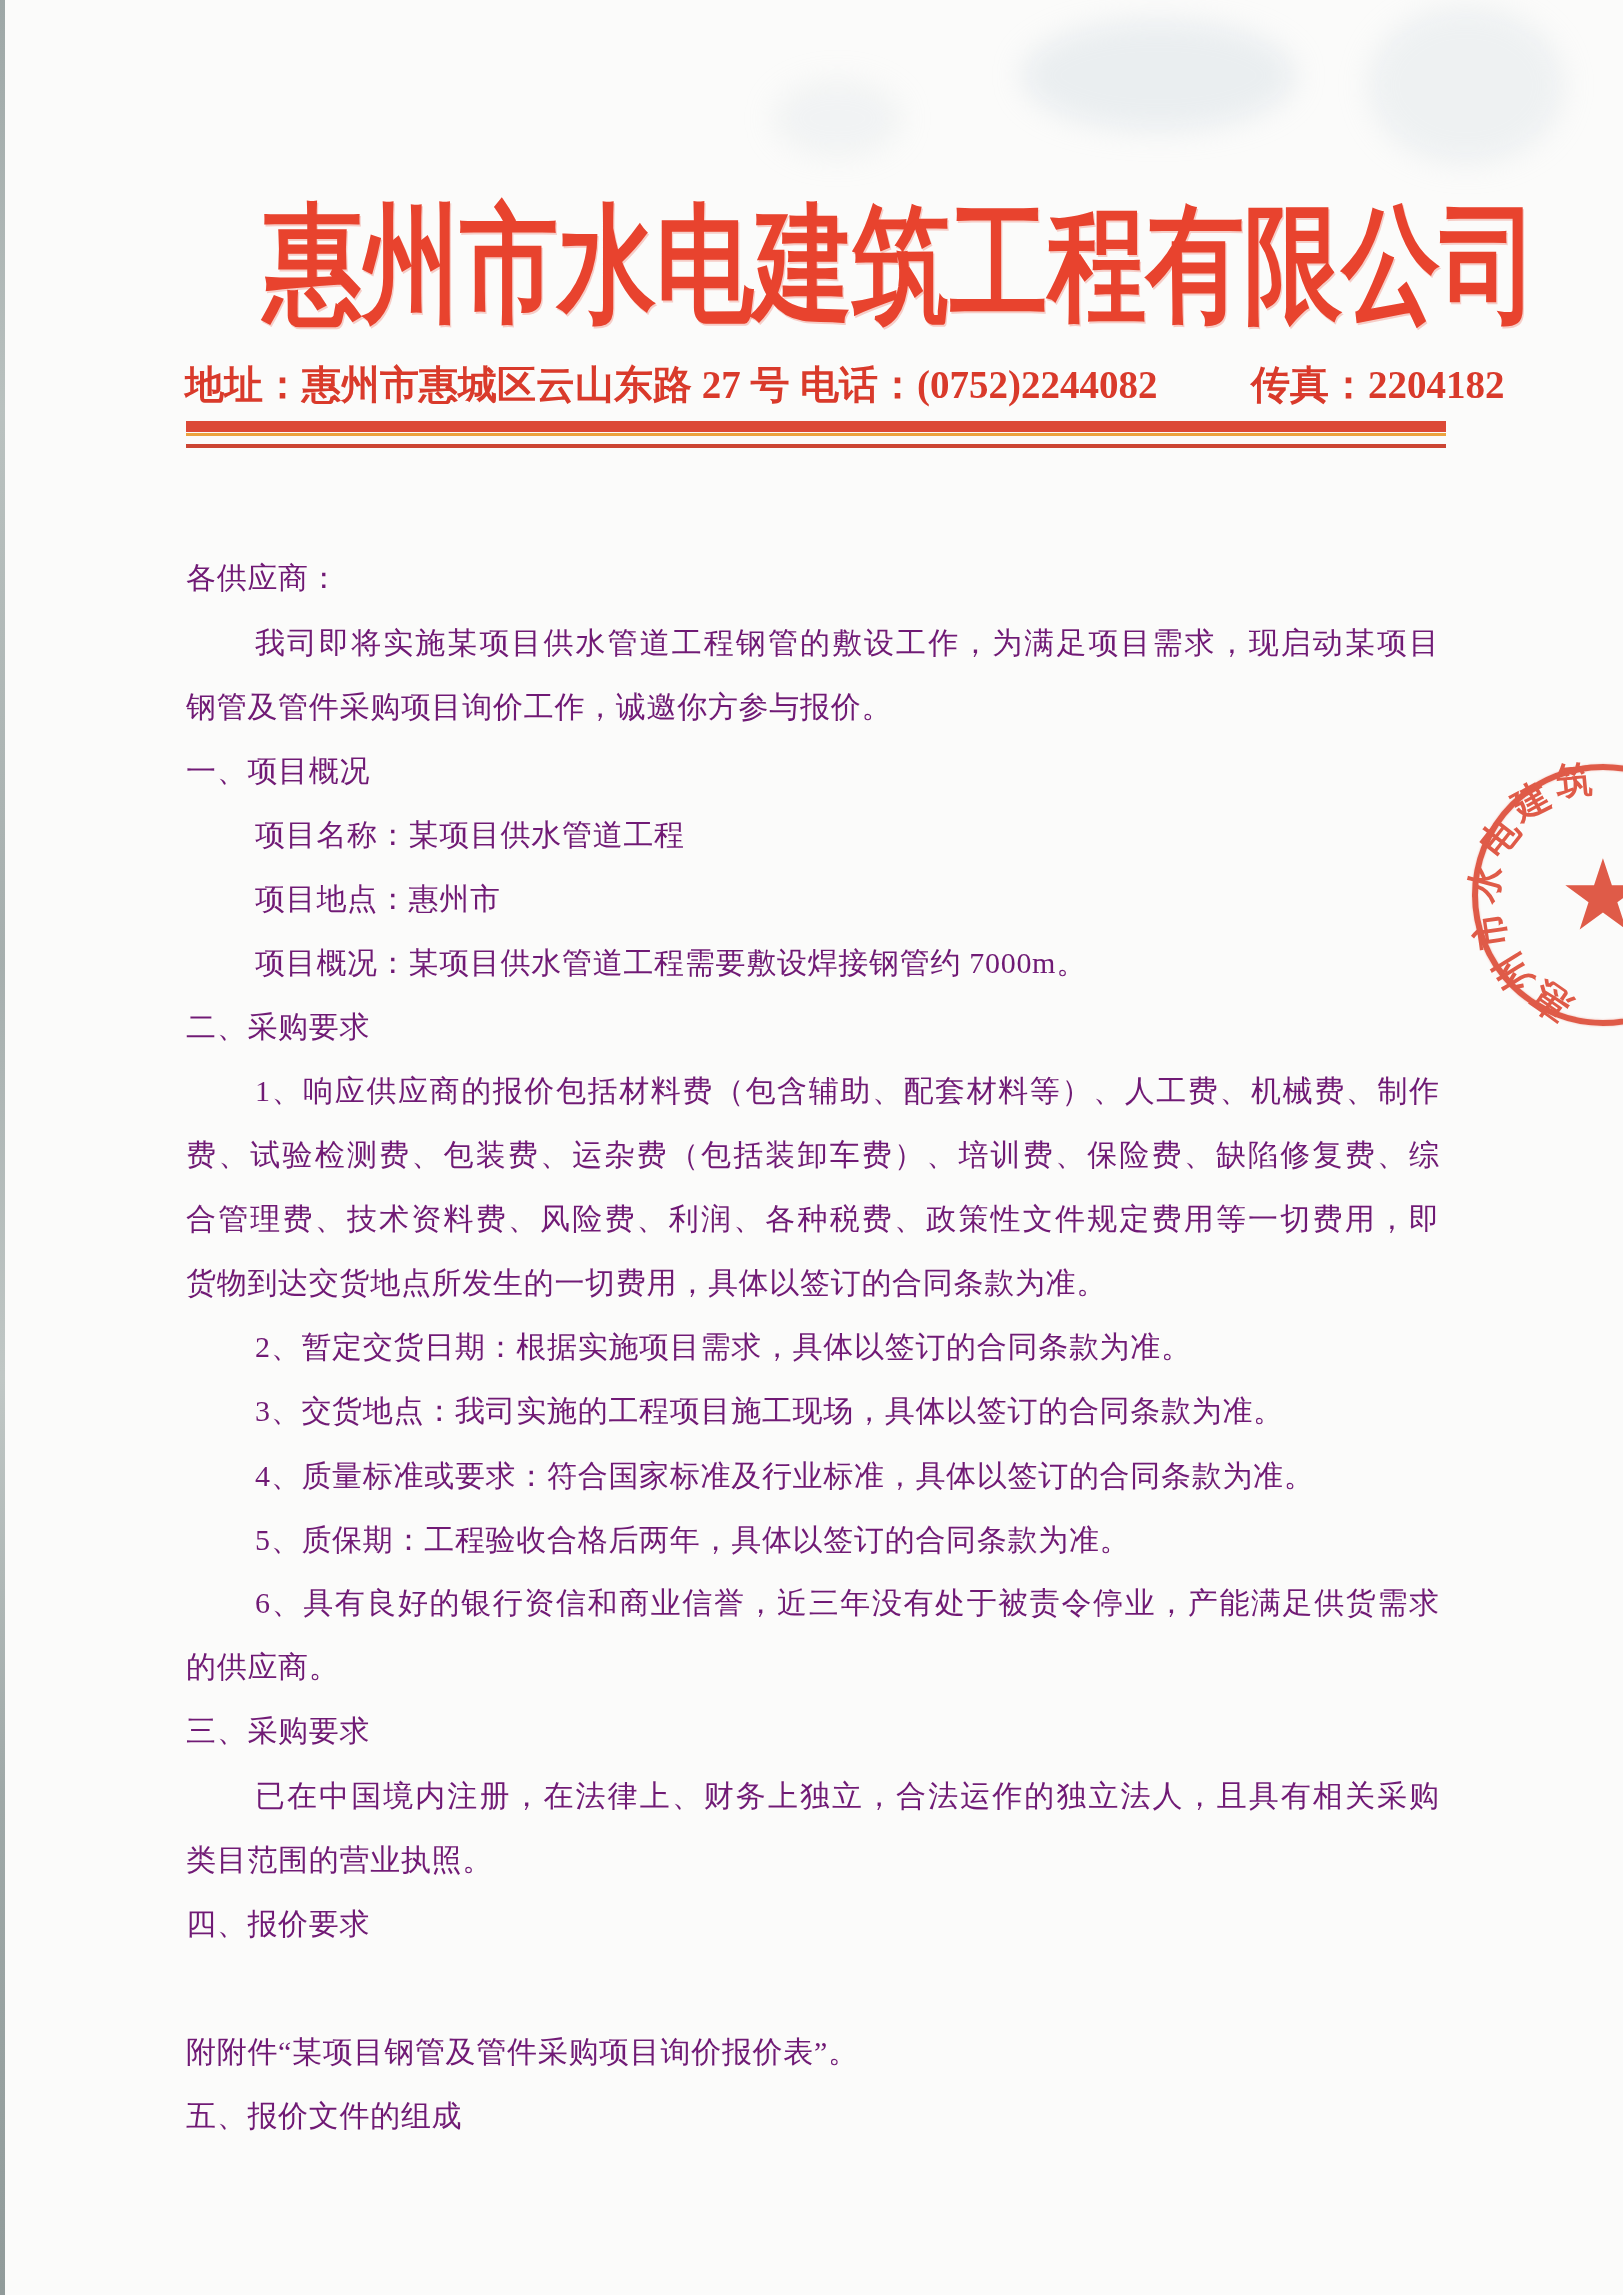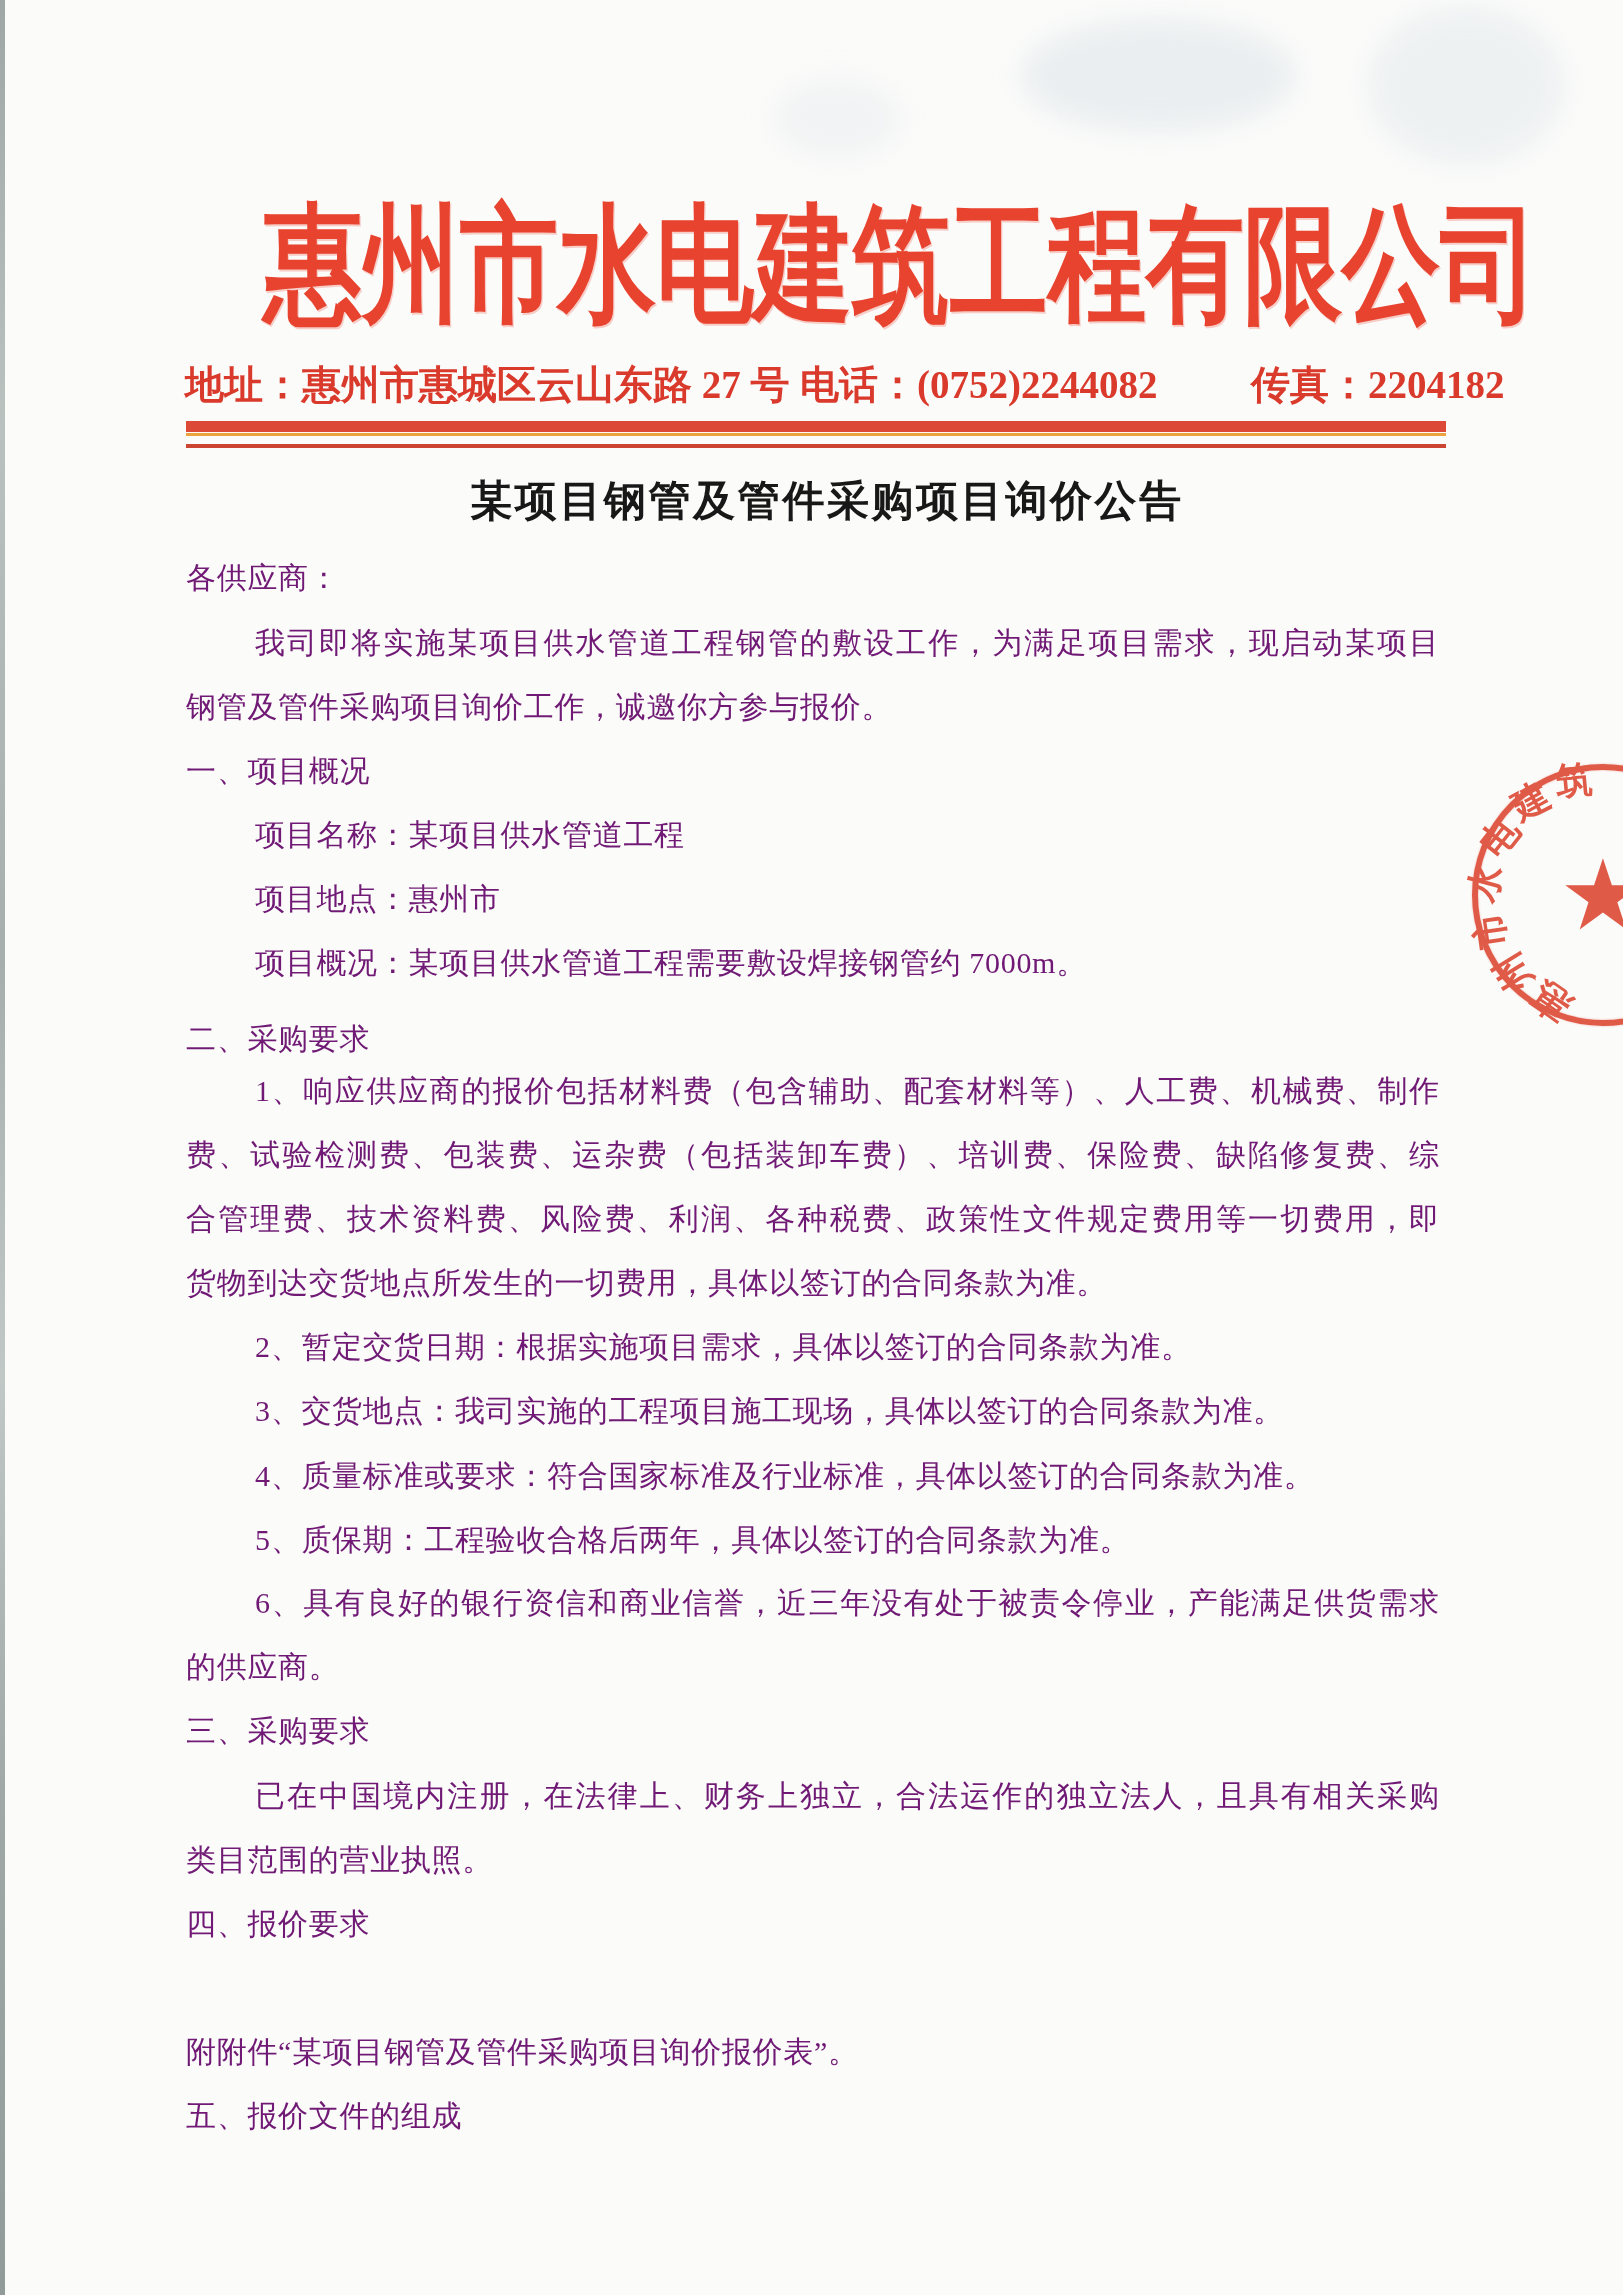--- a/index.html
+++ b/index.html
@@ -109,31 +109,30 @@
   <div class="address-row">
     <span class="seg addr"><span>地址：</span><span>惠州市惠城区云山东路 27 号</span></span>
     <span class="seg phone"><span>电话：</span><span>(0752)2244082</span></span>
     <span class="seg fax"><span>传真：</span><span>2204182</span></span>
   </div>
 
   <div class="rule-thick"></div>
   <div class="rule-gold"></div>
   <div class="rule-thin"></div>
 
-  <div class="doc-title">某项目钢管及管件采购项目询价公告</div>
 
   <div class="doc-body">
       <div class="line" style="top: 561px; left: 186px;">各供应商：</div>
       <div class="line just" style="top: 626px; left: 255px; width: 1184px;">我司即将实施某项目供水管道工程钢管的敷设工作，为满足项目需求，现启动某项目</div>
       <div class="line" style="top: 690px; left: 186px;">钢管及管件采购项目询价工作，诚邀你方参与报价。</div>
       <div class="line" style="top: 754px; left: 186px;">一、项目概况</div>
       <div class="line" style="top: 818px; left: 255px;">项目名称：某项目供水管道工程</div>
       <div class="line" style="top: 882px; left: 255px;">项目地点：惠州市</div>
       <div class="line" style="top: 946px; left: 255px;">项目概况：某项目供水管道工程需要敷设焊接钢管约 7000m。</div>
-      <div class="line" style="top: 1010px; left: 186px; margin-top: 12px;">二、采购要求</div>
+      <div class="line" style="top: 1010px; left: 186px;">二、采购要求</div>
       <div class="line just" style="top: 1074px; left: 255px; width: 1184px;">1、响应供应商的报价包括材料费（包含辅助、配套材料等）、人工费、机械费、制作</div>
       <div class="line just" style="top: 1138px; left: 186px; width: 1253px;">费、试验检测费、包装费、运杂费（包括装卸车费）、培训费、保险费、缺陷修复费、综</div>
       <div class="line just" style="top: 1202px; left: 186px; width: 1253px;">合管理费、技术资料费、风险费、利润、各种税费、政策性文件规定费用等一切费用，即</div>
       <div class="line" style="top: 1266px; left: 186px;">货物到达交货地点所发生的一切费用，具体以签订的合同条款为准。</div>
       <div class="line" style="top: 1330px; left: 255px;">2、暂定交货日期：根据实施项目需求，具体以签订的合同条款为准。</div>
       <div class="line" style="top: 1394px; left: 255px;">3、交货地点：我司实施的工程项目施工现场，具体以签订的合同条款为准。</div>
       <div class="line" style="top: 1459px; left: 255px;">4、质量标准或要求：符合国家标准及行业标准，具体以签订的合同条款为准。</div>
       <div class="line" style="top: 1523px; left: 255px;">5、质保期：工程验收合格后两年，具体以签订的合同条款为准。</div>
       <div class="line just" style="top: 1586px; left: 255px; width: 1184px;">6、具有良好的银行资信和商业信誉，近三年没有处于被责令停业，产能满足供货需求</div>
       <div class="line" style="top: 1650px; left: 186px;">的供应商。</div>

